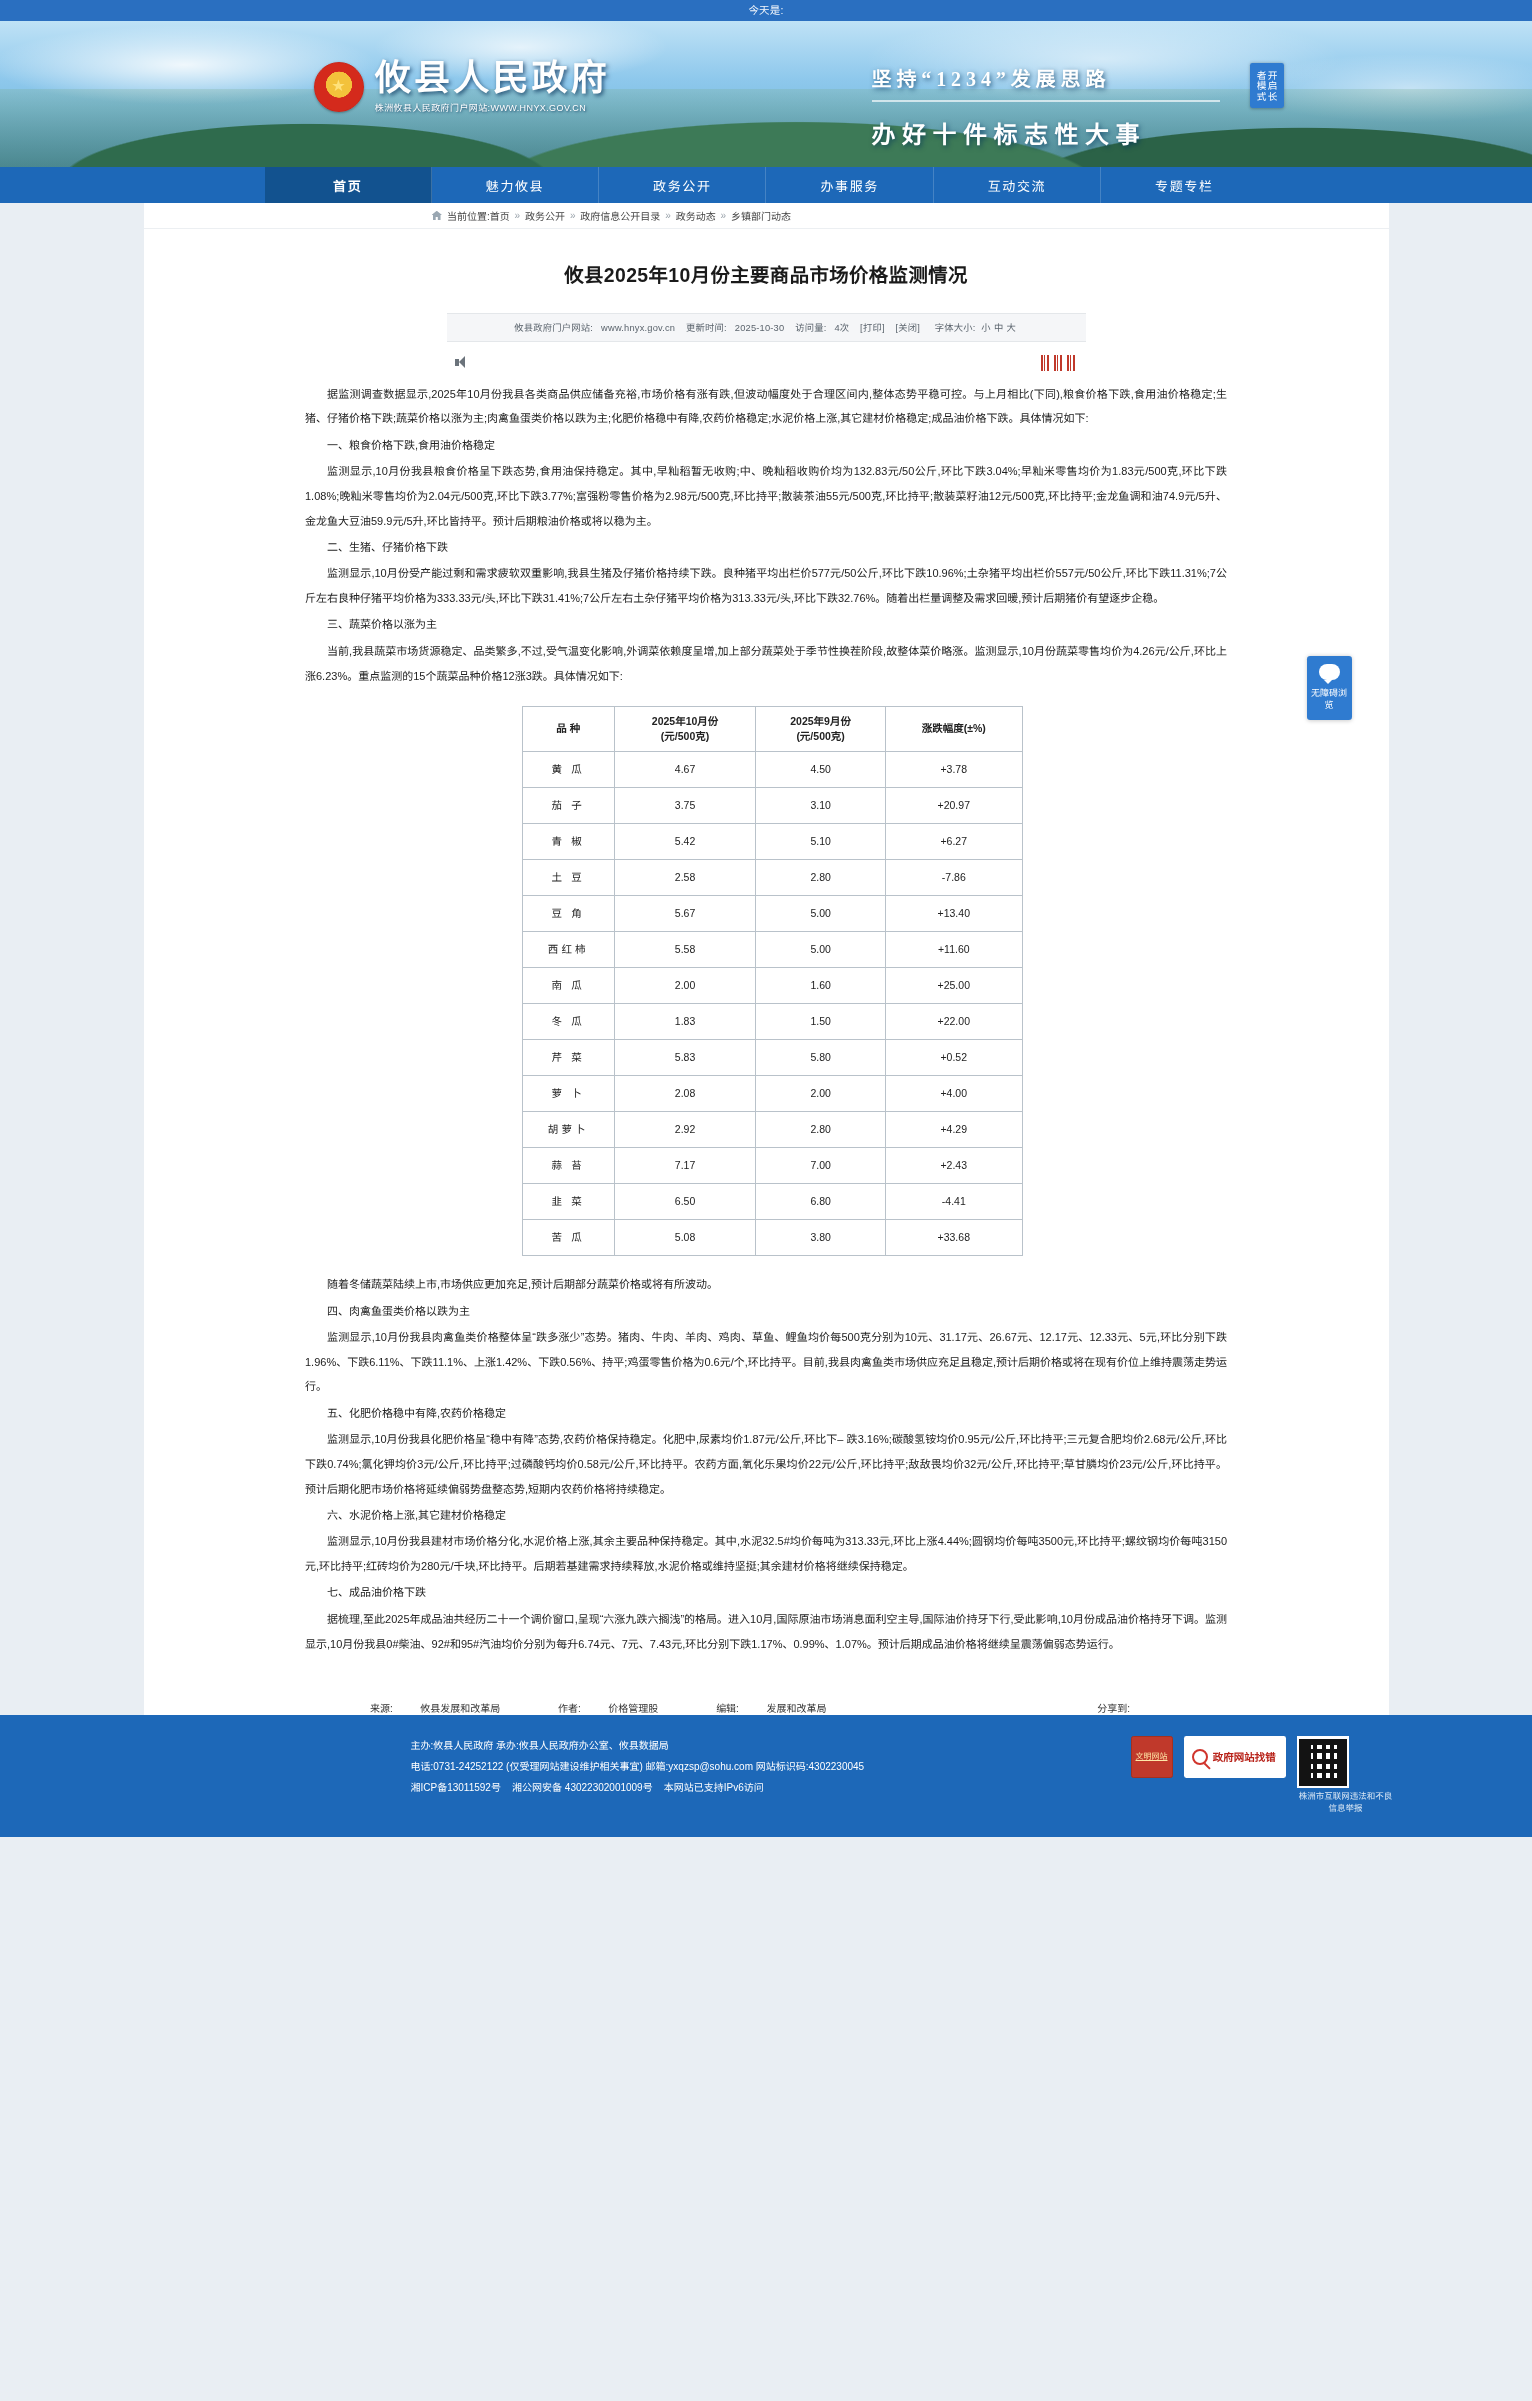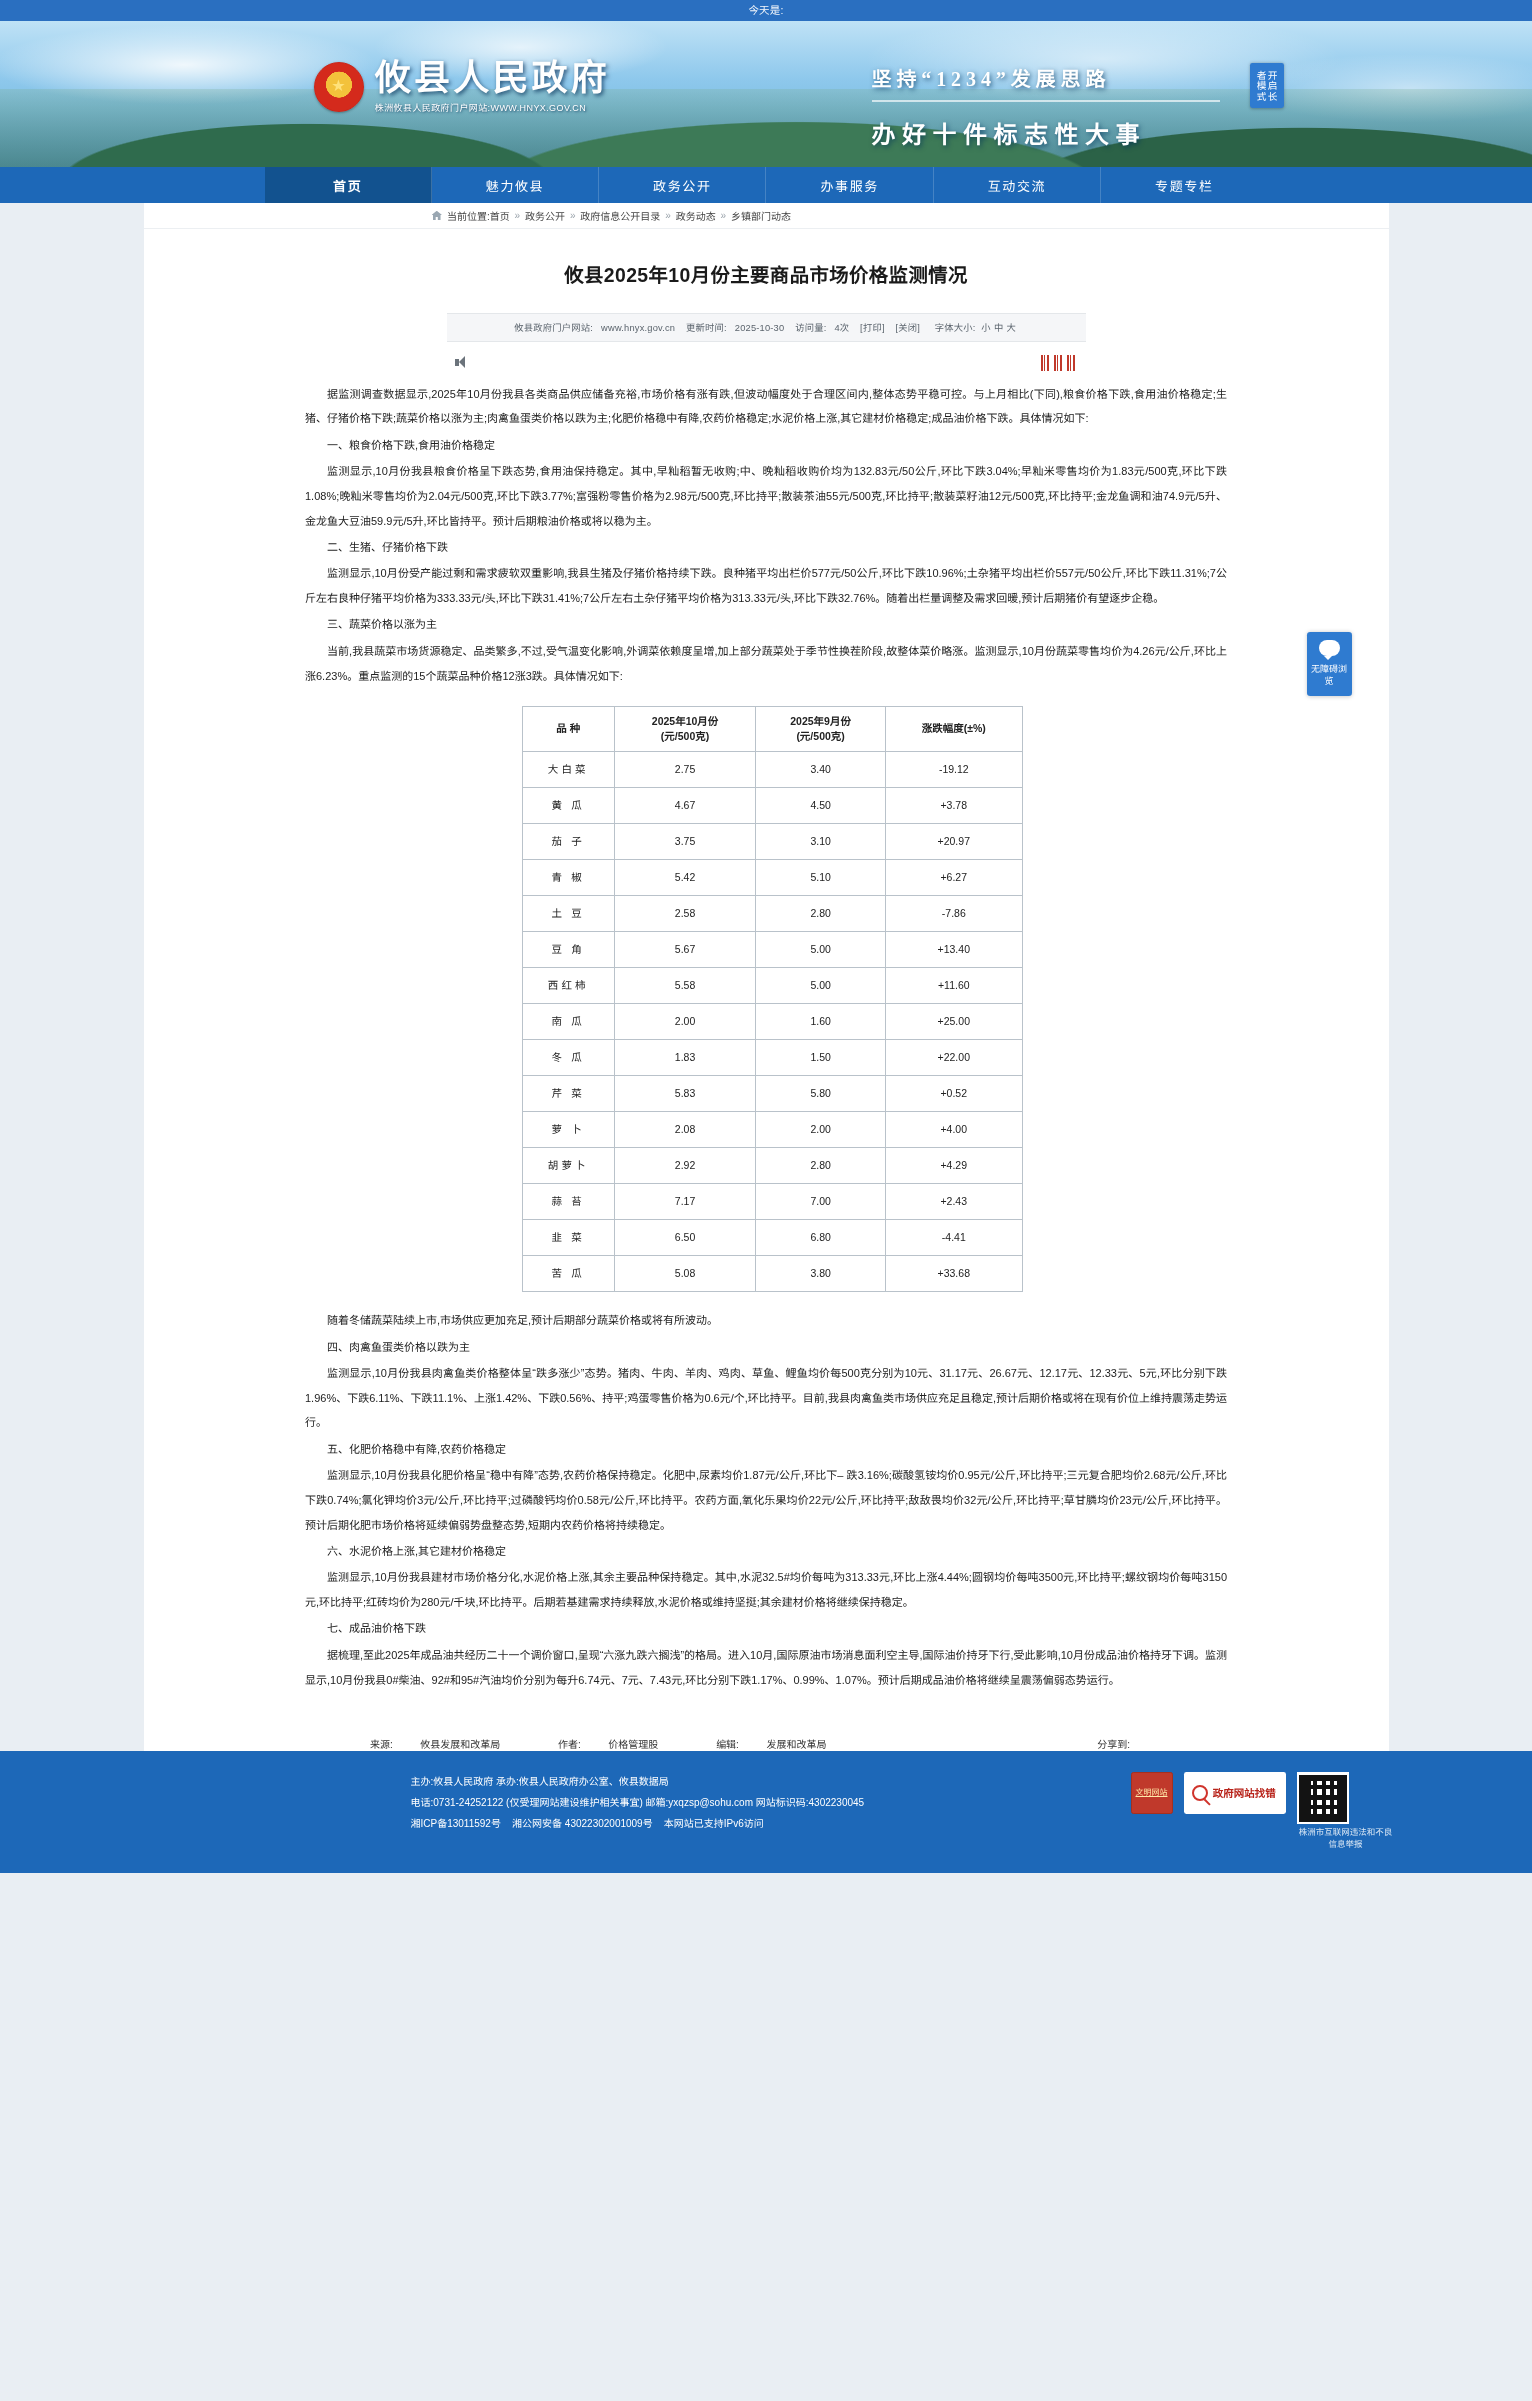--- a/index.html
+++ b/index.html
@@ -386,21 +386,21 @@
     <span class="sep">»</span>
     <a href="#">政务公开</a>
     <span class="sep">»</span>
     <a href="#">政府信息公开目录</a>
     <span class="sep">»</span>
     <a href="#">政务动态</a>
     <span class="sep">»</span>
     <a href="#">乡镇部门动态</a>
   </div>
 
-  <div class="side-float" style="top:429px;font-family:Liberation Serif, serif;">
+  <div class="side-float" style="top:453px;font-family:Liberation Serif, serif;">
     <div class="bubble"></div>
     <div>无障碍浏览</div>
   </div>
 
   <div class="article">
     <div class="art-title">攸县2025年10月份主要商品市场价格监测情况</div>
 
     <div class="meta-bar">
       <span>攸县政府门户网站:</span><span>www.hnyx.gov.cn</span>
       <span>更新时间:</span><span>2025-10-30</span>
@@ -441,26 +441,20 @@
                 <div>2025年9月份</div>
                 <div>(元/500克)</div>
               </th>
               <th>
                 <div>涨跌幅度(±%)</div>
               </th>
             </tr>
           </thead>
           <tbody>
             <tr>
-                <td class="name">大白菜</td>
-                <td>2.75</td>
-                <td>3.40</td>
-                <td>-19.12</td>
-              </tr>
-            <tr>
                 <td class="name">黄  瓜</td>
                 <td>4.67</td>
                 <td>4.50</td>
                 <td>+3.78</td>
               </tr>
             <tr>
                 <td class="name">茄  子</td>
                 <td>3.75</td>
                 <td>3.10</td>
                 <td>+20.97</td>

